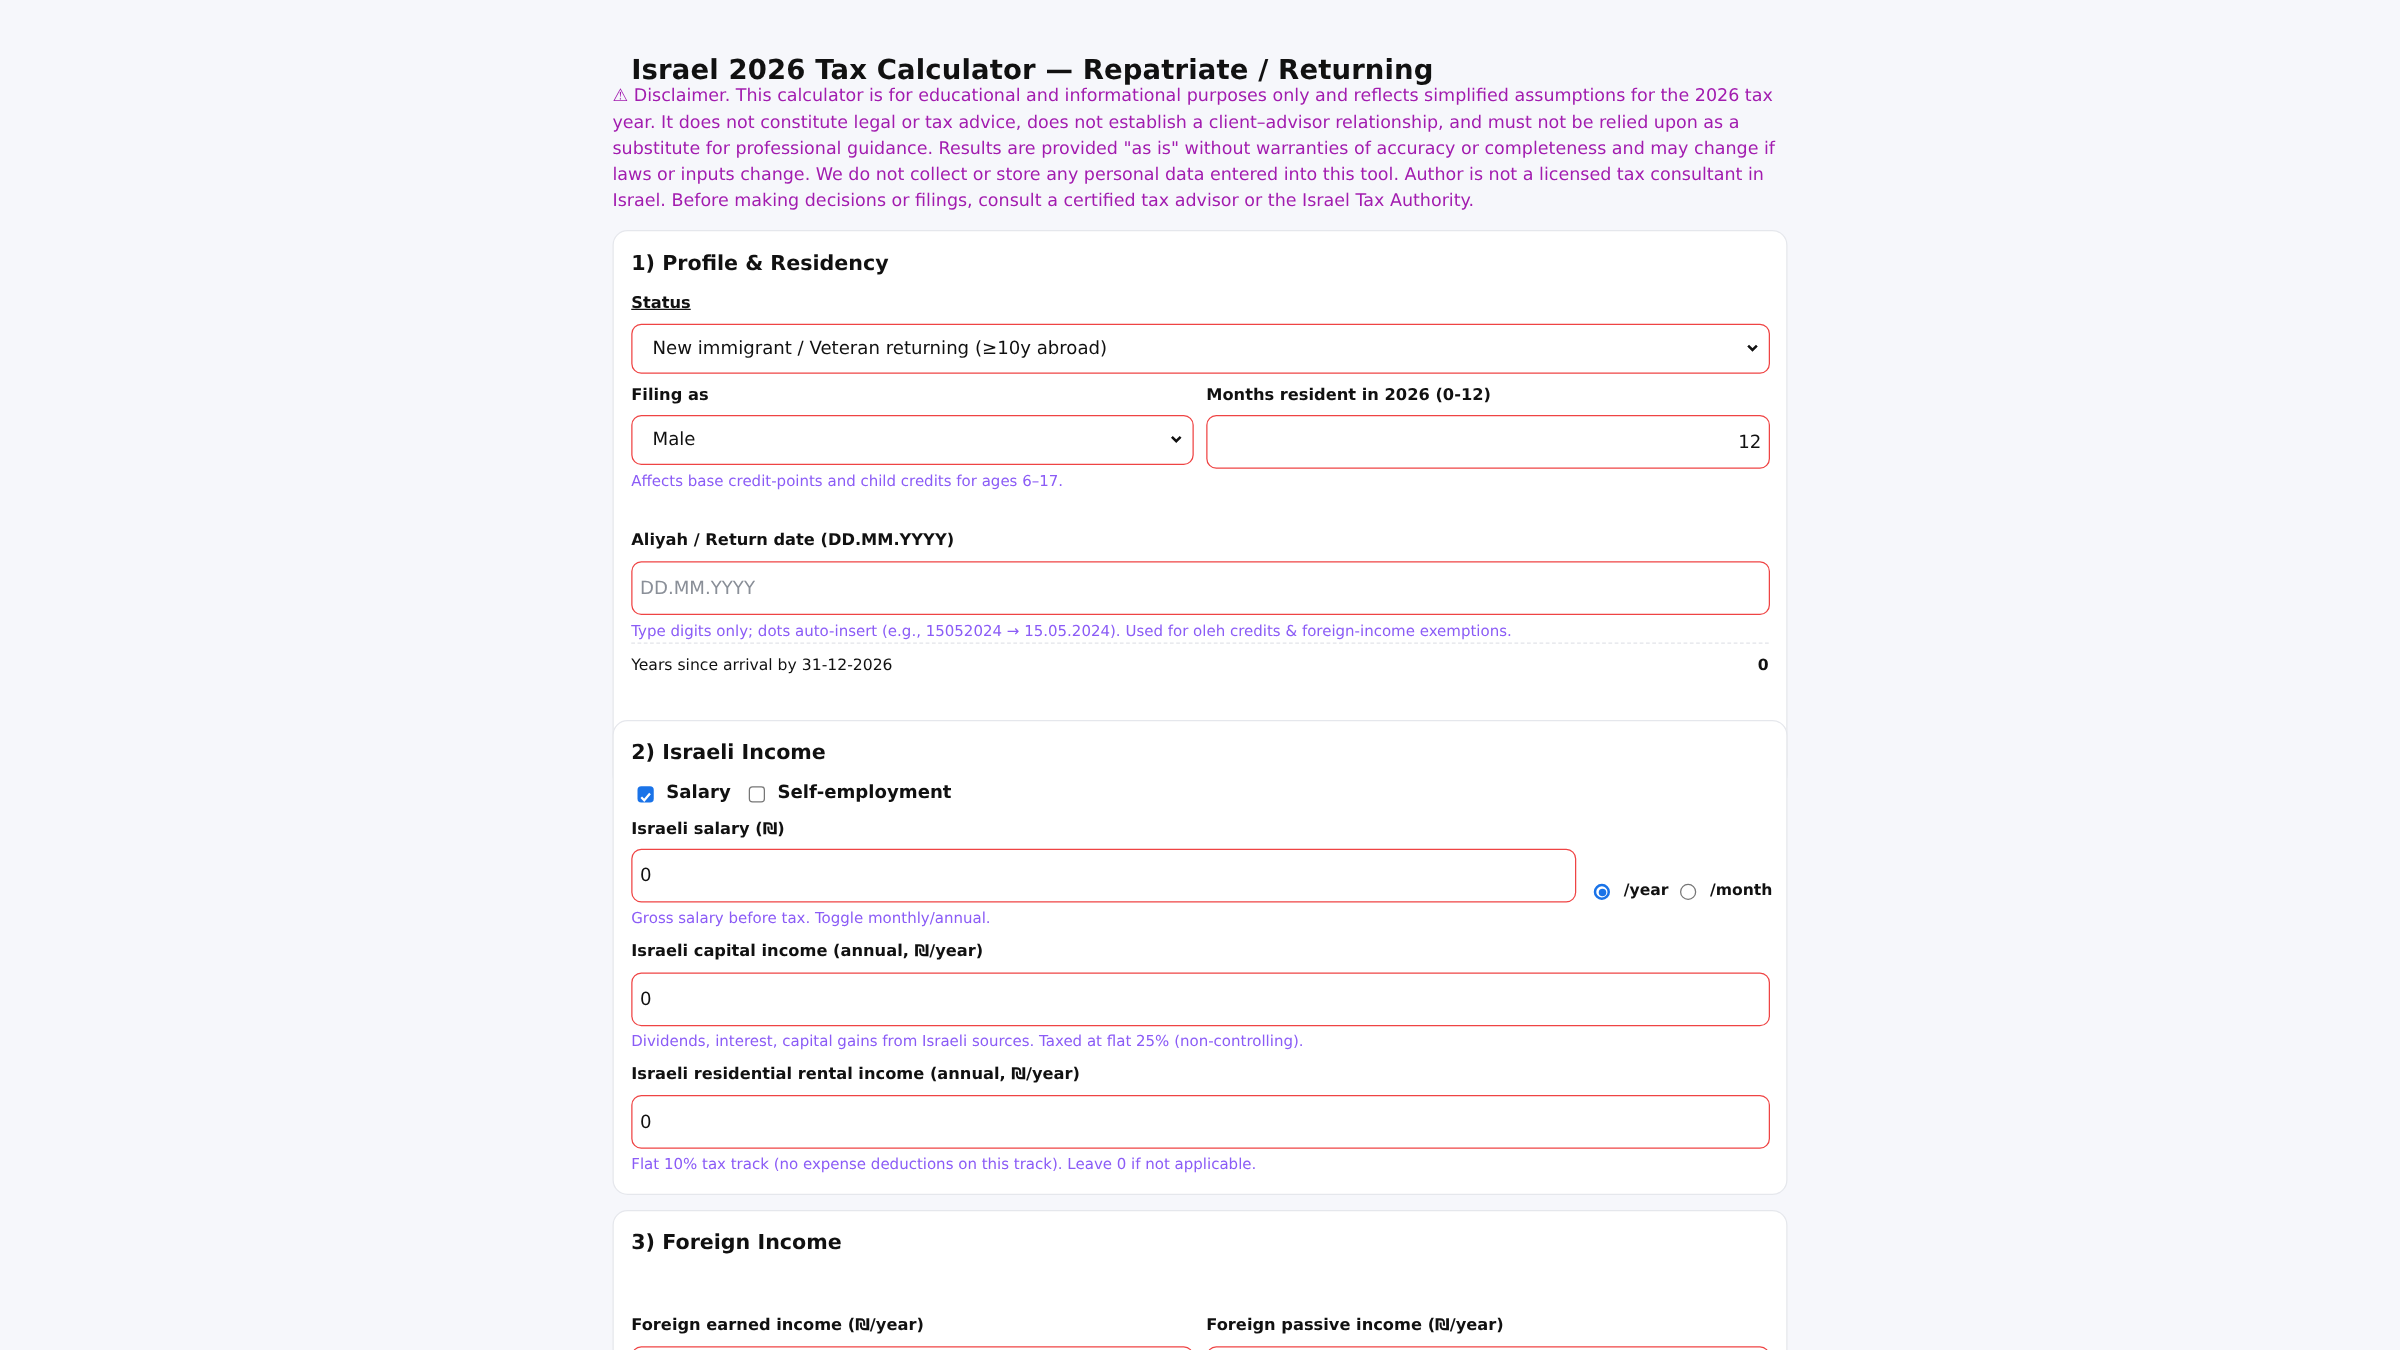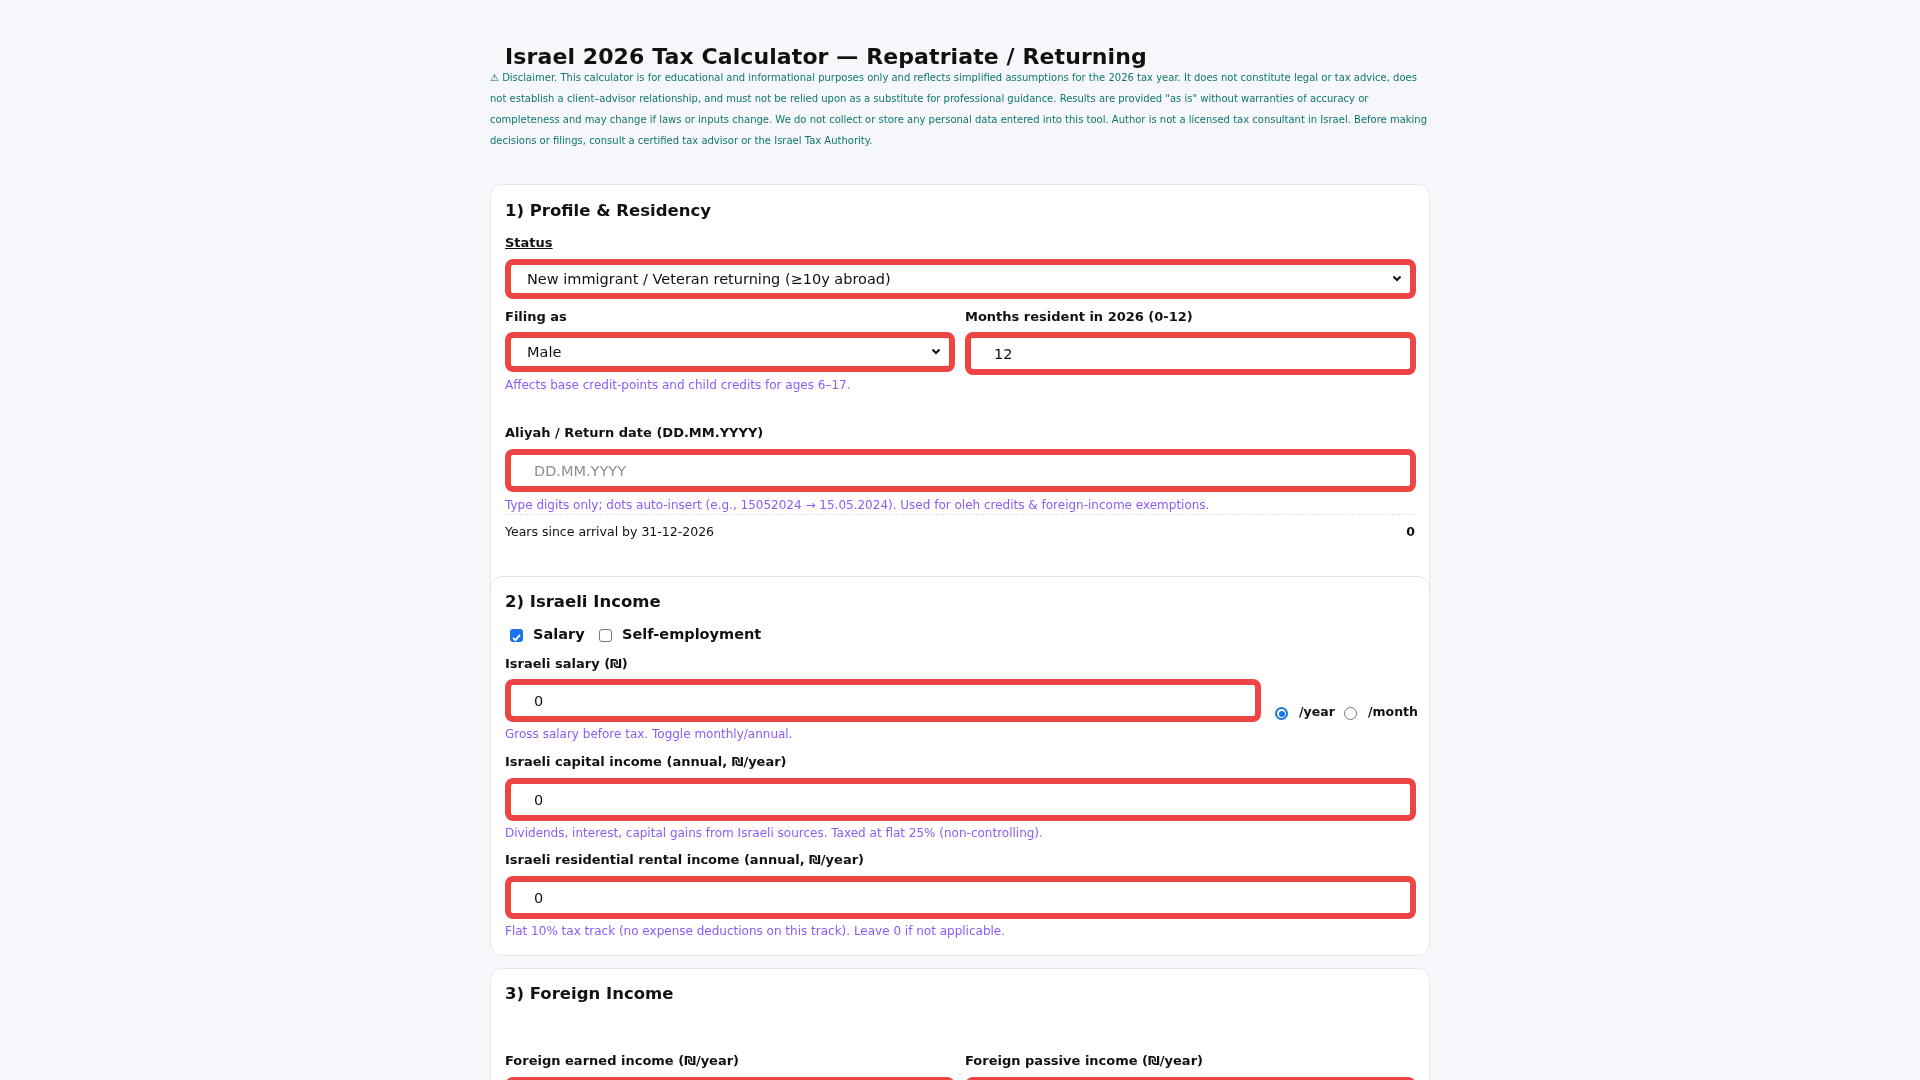--- a/index.html
+++ b/index.html
@@ -13,36 +13,36 @@
     .wrap {
       position: absolute; left: 490px; top: 0; width: 940px;
     }
     h1 {
       margin: 15px; position: absolute; top: 29px; left: 0;
       font-size: 22px; font-weight: bold; color: #111; letter-spacing: 0.1px;
       white-space: nowrap;
     }
     .disclaimer {
       position: absolute; top: 67px; left: 0; width: 940px;
-      font-size: 10px; line-height: 21px; color: #0f766e;
+      font-size: 14px; line-height: 21px; color: #a21caf;
     }
     .card {
       position: absolute; left: 0; width: 940px;
       background: #fff; border: 1px solid #e5e7ec; border-radius: 12px;
     }
     .card h2 {
       position: absolute; left: 14px; margin: 0;
       font-size: 16.5px; font-weight: bold; color: #111; white-space: nowrap;
     }
     .lbl {
       position: absolute; font-size: 13px; font-weight: bold; color: #111; white-space: nowrap;
     }
     .field {
-      position: absolute; background: #fff; border: 6px solid #ef4444; border-radius: 8px;
-      font-size: 14.5px; color: #111; display: flex; align-items: center; padding: 0 23px;
+      position: absolute; background: #fff; border: 1px solid #ef4444; border-radius: 8px;
+      font-size: 14.5px; color: #111; display: flex; align-items: center; padding: 0 6px;
     }
     .field.sel { padding-left: 16px; }
     .field .ph { color: #8a8f98; }
     .chev {
       position: absolute; right: 8px; top: 50%; width: 10px; height: 10px; margin-top: -6px;
     }
     .hint {
       position: absolute; font-size: 12px; line-height: 18px; color: #8b5cf6;
     }
     .row-line {
@@ -88,21 +88,21 @@
     <div class="lbl" style="left:14px; top:124px;">Filing as</div>
     <div class="field sel" style="left:14px; top:147px; width:450px; height:40px;">
       <span>Male</span>
       <svg class="chev" viewBox="0 0 10 10">
           <path d="M1.5 3.5 L5 7 L8.5 3.5" stroke="#111" stroke-width="2" fill="none"></path>
         </svg>
     </div>
     <div class="hint" style="left:14px; top:191px; width:450px;">Affects base credit-points and child credits for ages 6–17.</div>
 
     <div class="lbl" style="left:474px; top:124px;">Months resident in 2026 (0-12)</div>
-    <div class="field" style="left:474px; top:147px; width:451px; height:43px;">
+    <div class="field" style="left:474px; top:147px; width:451px; height:43px;justify-content:flex-end;">
       <span>12</span>
     </div>
 
     <div class="lbl" style="left:14px; top:240px;">Aliyah / Return date (DD.MM.YYYY)</div>
     <div class="field" style="left:14px; top:264px; width:911px; height:43px;">
       <span class="ph">DD.MM.YYYY</span>
     </div>
     <div class="hint" style="left:14px; top:311px; width:911px;">Type digits only; dots auto-insert (e.g., 15052024 → 15.05.2024). Used for oleh credits &amp; foreign-income exemptions.</div>
 
     <div class="row-line" style="top:329px;"></div>

